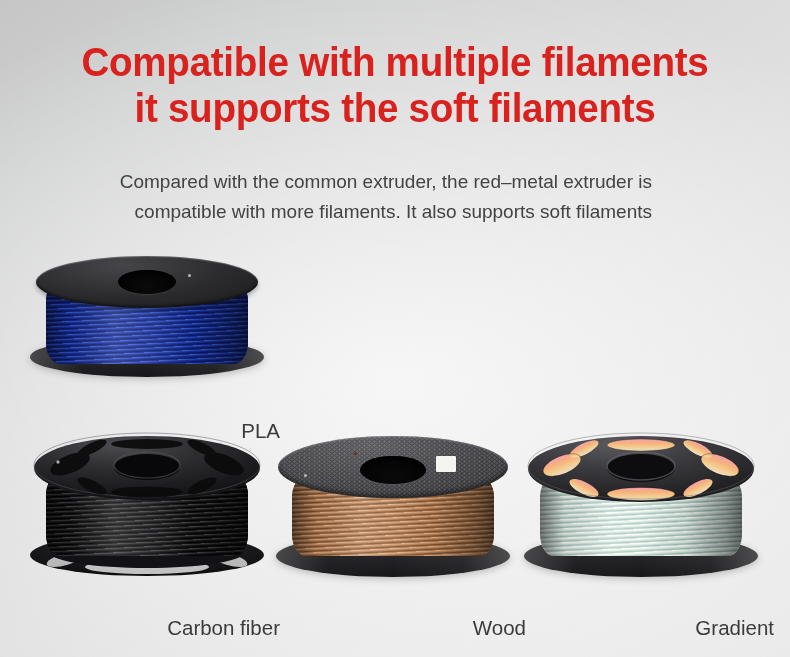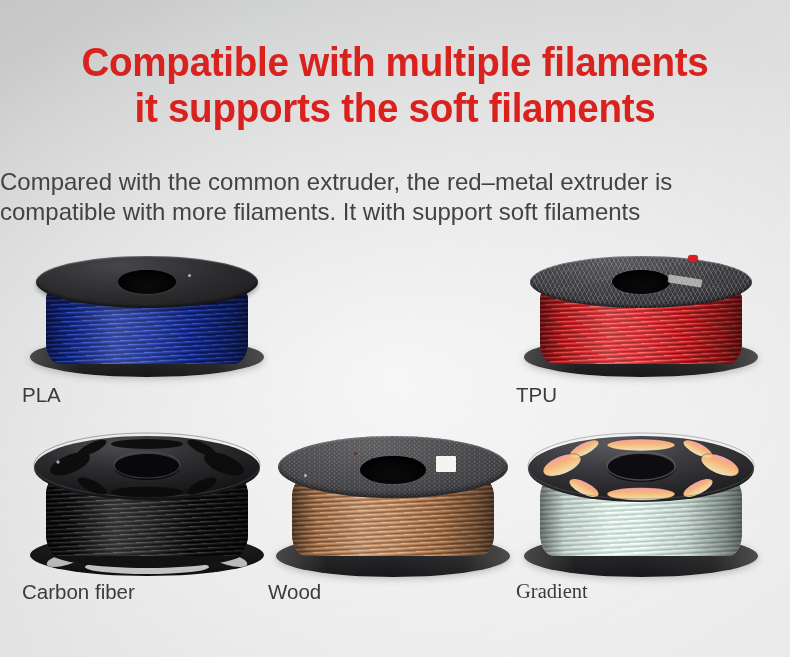--- a/index.html
+++ b/index.html
@@ -33,43 +33,44 @@
     transform-origin: 50% 0;
     white-space: nowrap;
   }
   .headline.l1 { top: 41px; }
   .headline.l2 { top: 87px; }
 
   .subtitle {
     position: absolute;
     left: 0;
     width: 652px;
-    text-align: left;
+    text-align: right;
     color: #434343;
-    font-size: 24px;
+    font-size: 19px;
     line-height: 30px;
     white-space: nowrap;
   }
   .subtitle.s1 { top: 167px; }
   .subtitle.s2 { top: 197px; }
 
   
   .spool-cell {
     position: absolute;
     width: 250px;
     height: 175px;
   }
   .spool-label {
     position: absolute;
-    left: 0;
+    left: 8px;
     width: 250px;
-    text-align: left;
+    text-align: right;
     color: #3b3b3b;
     font-size: 20.5px;
     white-space: nowrap;
+    margin-top: 36px;
   }
 
   .spool {
     position: absolute;
     left: 0;
     top: 0;
     width: 250px;
     height: 130px;
   }
 
@@ -220,55 +221,38 @@
 </style>
 </head>
 <body>
 
 <div id="stage">
 
   <div class="headline l1">Compatible with multiple filaments</div>
   <div class="headline l2">it supports the soft filaments</div>
 
   <div class="subtitle s1">Compared with the common extruder, the red–metal extruder is</div>
-  <div class="subtitle s2">compatible with more filaments. It with support soft filaments</div>
+  <div class="subtitle s2">compatible with more filaments. It also supports soft filaments</div>
 
   <div class="spool-cell" id="cell-pla">
     <div class="spool">
       <div class="flange-bot"></div>
       <div class="flange-bot-shade"></div>
       <div class="barrel">
         <div class="wind" id="wind-pla" style="background: repeating-linear-gradient(177deg, rgb(63, 95, 214) 0px, rgb(24, 50, 168) 1.5px, rgb(11, 26, 94) 3px, rgb(24, 50, 168) 4.4px), linear-gradient(90deg, rgb(11, 26, 94) 0%, rgb(24, 50, 168) 25%, rgb(63, 95, 214) 45%, rgb(24, 50, 168) 70%, rgb(11, 26, 94) 100%);"></div>
       </div>
       <div class="flange-top"></div>
       <div class="flange-top-rim"></div>
       <div class="hub-hole"></div>
       <div class="tiny-dot" style="left:166px; top:24px;"></div>
     </div>
     <div class="spool-label" style="top:133px;">PLA</div>
   </div>
 
 
-  <div class="spool-cell" id="cell-tpu">
-    <div class="spool">
-      <div class="flange-bot"></div>
-      <div class="flange-bot-shade"></div>
-      <div class="barrel">
-        <div class="wind" id="wind-tpu" style="background: repeating-linear-gradient(177deg, rgb(255, 106, 99) 0px, rgb(232, 37, 42) 1.5px, rgb(142, 15, 20) 3px, rgb(232, 37, 42) 4.4px), linear-gradient(90deg, rgb(142, 15, 20) 0%, rgb(232, 37, 42) 25%, rgb(255, 106, 99) 45%, rgb(232, 37, 42) 70%, rgb(142, 15, 20) 100%);"></div>
-      </div>
-      <div class="tex-hatch">
-          <div class="fill"></div>
-        </div>
-      <div class="flange-top-rim"></div>
-      <div class="hub-hole"></div>
-      <div class="sticker" style="left:152px; top:27px; width:34px; height:8px; transform:rotate(9deg); background:#cfcfcc; opacity:.75;"></div>
-      <div style="position:absolute; left:172px; top:5px; width:10px; height:7px; border-radius:3px; background:#d61f24; box-shadow:0 0 1px rgba(0,0,0,.5);"></div>
-    </div>
-    <div class="spool-label" style="top:133px;">TPU</div>
-  </div>
 
   <div class="spool-cell" id="cell-carbon" style="height:195px;text-decoration:underline;">
     <div class="spool" style="height:148px;">
 
       <div style="position:absolute; left:8px; bottom:3px; width:234px; height:44px;">
         <svg width="234" height="44" viewBox="0 0 234 44">
           <defs>
             <radialGradient id="cfbot" cx="50%" cy="28%" r="72%">
               <stop offset="0%" stop-color="#2e2e31"></stop>
               <stop offset="60%" stop-color="#1a1a1c"></stop>
@@ -328,21 +312,21 @@
         </div>
       <div style="position:absolute; left:10px; top:4px; width:230px; height:62px; border-radius:50%; box-shadow: inset 0 1px 2px rgba(255,255,255,0.22), inset 0 -3px 4px rgba(0,0,0,0.45);"></div>
       <div class="hub-hole" style="left:92px; top:24px; width:66px; height:28px;"></div>
       <div class="sticker" style="left:168px; top:24px; width:20px; height:16px; background:#f4f4f1;"></div>
       <div class="tiny-dot" style="left:86px; top:20px; background:#6d2a22;"></div>
       <div class="tiny-dot" style="left:36px; top:42px;"></div>
     </div>
     <div class="spool-label" style="top:148px;">Wood</div>
   </div>
 
-  <div class="spool-cell" id="cell-gradient" style="height:195px;font-family:Liberation Serif, serif;">
+  <div class="spool-cell" id="cell-gradient" style="height:195px;">
     <div class="spool" style="height:148px;">
       <div class="flange-bot" style="height:42px;"></div>
       <div class="flange-bot-shade" style="height:42px;"></div>
       <div class="barrel" style="top:44px; height:80px;">
         <div class="wind" id="wind-gradient" style="background: repeating-linear-gradient(177deg, rgba(255, 255, 255, 0.95) 0px, rgb(232, 241, 234) 1.4px, rgb(188, 217, 207) 2.6px, rgba(120, 160, 150, 0.55) 3.4px, rgb(220, 235, 228) 4.6px), linear-gradient(100deg, rgb(207, 227, 218) 0%, rgb(242, 247, 243) 30%, rgb(230, 239, 232) 55%, rgb(207, 224, 216) 80%, rgb(185, 208, 198) 100%);"></div>
       </div>
 
       <div class="spoke-wrap" style="left:10px; top:0px;">
         <svg width="230" height="74" viewBox="0 0 230 74">
           <defs>

